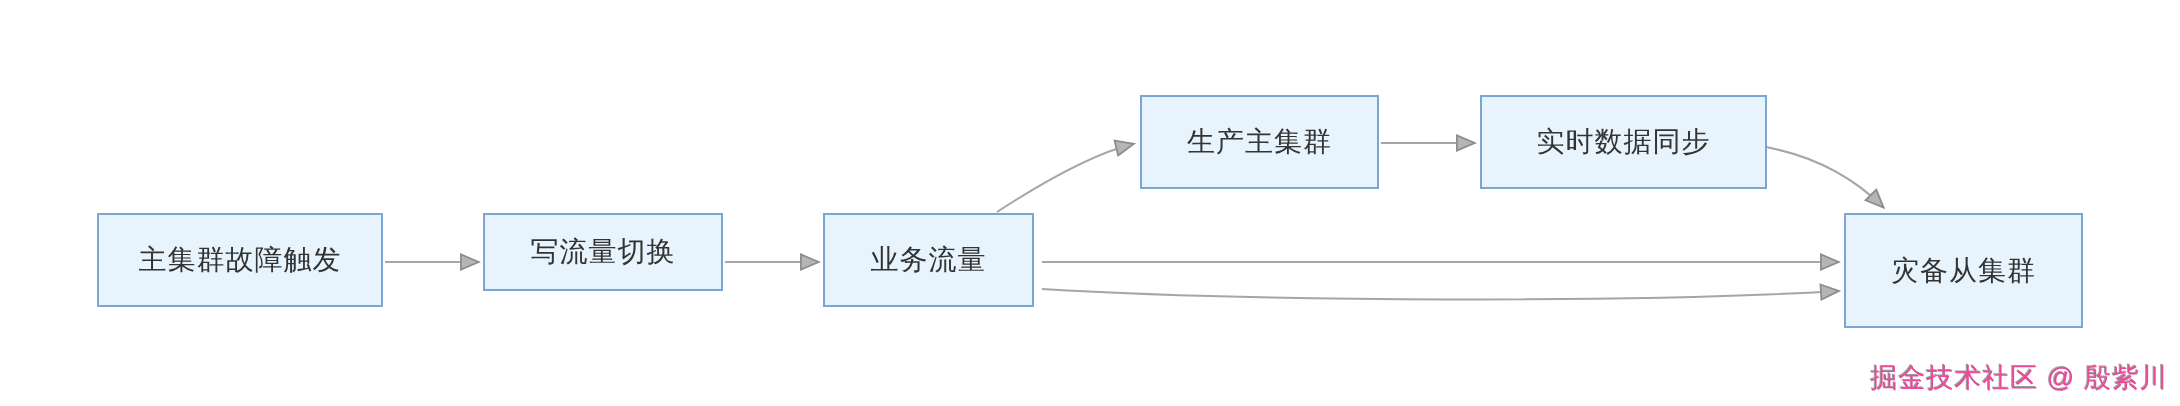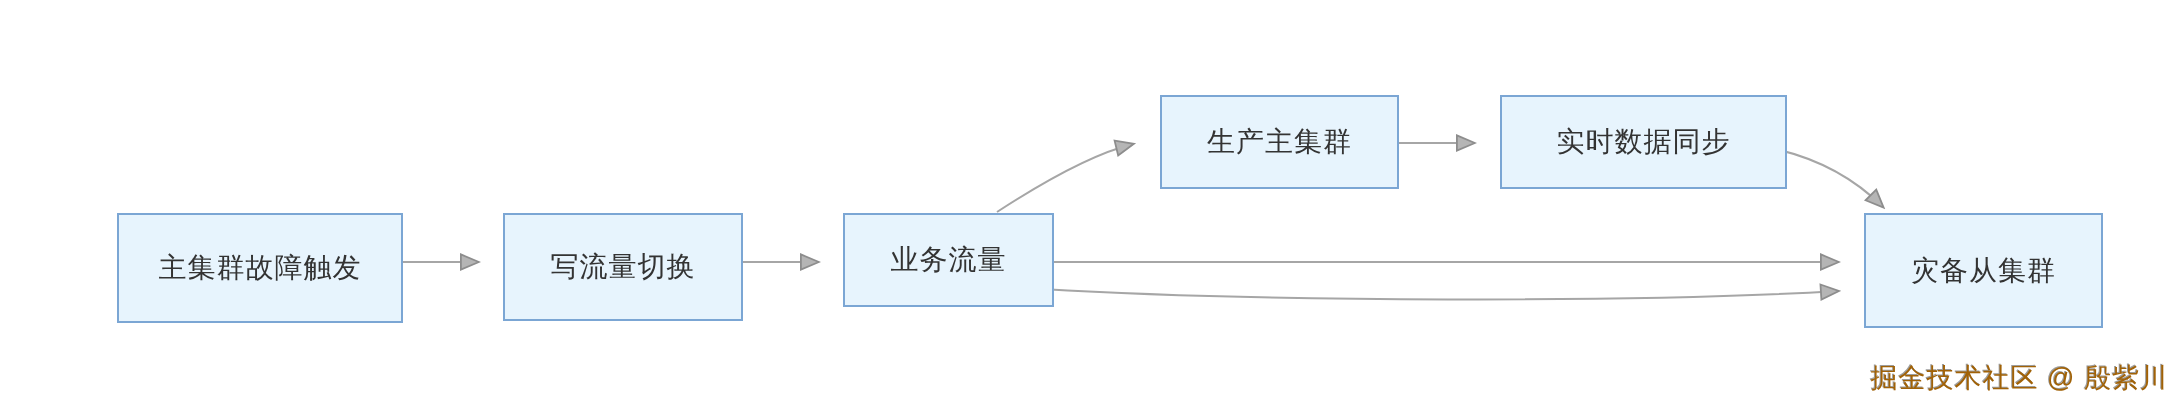--- a/index.html
+++ b/index.html
@@ -37,35 +37,34 @@
     box-sizing: border-box;
     background: var(--node-fill);
     border: 2px solid var(--node-border);
     display: flex;
     align-items: center;
     justify-content: center;
     font-size: 28px;
     color: var(--node-text);
     letter-spacing: 1px;
     white-space: nowrap;
-    margin-left: 20px;
   }
-  .node-1 { left: 97px;   top: 213px; width: 286px; height: 110px; }
-  .node-2 { left: 483px;  top: 213px; width: 240px; height: 108px; }
+  .node-1 { left: 97px;   top: 213px; width: 286px; height: 94px; }
+  .node-2 { left: 483px;  top: 213px; width: 240px; height: 78px; }
   .node-3 { left: 823px;  top: 213px; width: 211px; height: 94px; }
   .node-4 { left: 1140px; top: 95px;  width: 239px; height: 94px; }
   .node-5 { left: 1480px; top: 95px;  width: 287px; height: 94px; }
   .node-6 { left: 1844px; top: 213px; width: 239px; height: 115px; font-family: Liberation Mono, monospace; }
   .watermark {
     position: absolute;
     right: 12px;
     bottom: 10px;
     font-size: 27px;
     letter-spacing: 1px;
-    color: #a16207;
+    color: #ec4899;
     text-shadow: -1px -1px 0 #9d9d9d, 1px 1px 0 #ffffff;
     white-space: nowrap;
     user-select: none;
   }
 </style>
 </head>
 <body>
 
 <div class="canvas">
 

